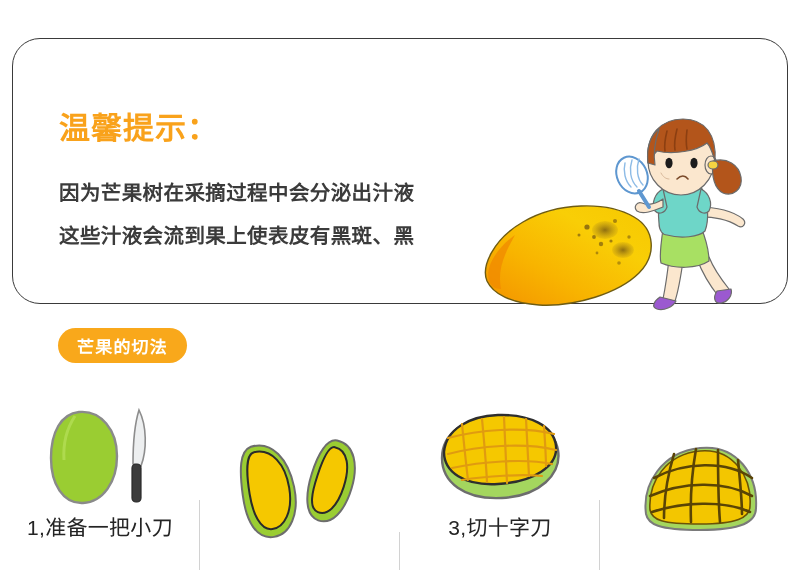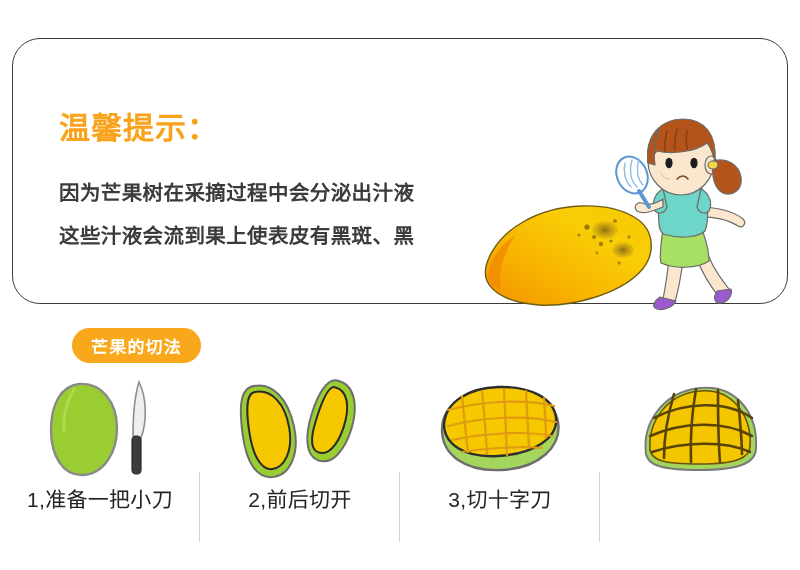--- a/index.html
+++ b/index.html
@@ -69,21 +69,21 @@
     position: absolute;
     left: 588px;
     top: 72px;
     width: 148px;
     height: 205px;
   }
 
   
   .section-badge {
     position: absolute;
-    left: 72px;
+    left: 58px;
     top: 328px;
     height: 35px;
     padding: 0 19px;
     border-radius: 18px;
     background: #F9A81B;
     color: #ffffff;
     font-size: 17px;
     font-weight: bold;
     letter-spacing: 1.2px;
     display: flex;
@@ -94,20 +94,21 @@
   }
 
   
   .steps-row {
     position: absolute;
     left: 0;
     top: 376px;
     width: 800px;
     height: 165px;
     display: flex;
+    align-items: flex-end;
   }
   .step-cell {
     position: relative;
     flex: 1 1 25%;
     display: flex;
     flex-direction: column;
     align-items: center;
     justify-content: flex-start;
   }
   .step-divider {
@@ -254,21 +255,20 @@
         <g transform="rotate(-12 48 52)">
           <path d="M30 6 C52 4 64 26 64 54 C64 82 50 100 34 99 C16 98 10 78 12 52 C14 26 18 8 30 6 Z" fill="#9ACD32" stroke="#6d6d6d" stroke-width="2"></path>
           <path d="M32 12 C50 12 60 30 59 54 C58 78 46 92 34 91 C22 90 18 72 19 52 C20 30 24 12 32 12 Z" fill="#F5C800" stroke="#2a2a2a" stroke-width="2"></path>
         </g>
         <g transform="rotate(12 100 48)">
           <path d="M98 4 C116 4 124 24 122 48 C120 72 110 88 96 86 C82 84 78 64 80 42 C82 20 88 4 98 4 Z" fill="#9ACD32" stroke="#6d6d6d" stroke-width="2"></path>
           <path d="M97 11 C111 11 116 28 114 48 C112 68 104 80 94 78 C84 76 84 60 86 42 C88 24 91 11 97 11 Z" fill="#F5C800" stroke="#2a2a2a" stroke-width="2"></path>
         </g>
       </svg>
     </div>
-    <div class="step-label">2,前后切开</div>
     <div class="step-divider" style="right:0;"></div>
   </div>
 
   <div class="step-cell">
     <div class="step-art">
       <svg viewBox="0 0 140 105" width="140" height="105" xmlns="http://www.w3.org/2000/svg">
         <path d="M12 54 C12 30 34 14 66 12 C100 10 124 24 128 46 C132 70 110 92 72 94 C34 96 12 78 12 54 Z" fill="#A4D65E" stroke="#6d6d6d" stroke-width="2.4"></path>
         <path d="M14 48 C16 26 38 12 68 11 C100 10 124 22 126 42 C128 62 104 78 68 80 C34 82 14 68 14 48 Z" fill="#F5C800" stroke="#2e2e2e" stroke-width="2.4"></path>
         <g stroke="#E09B10" stroke-width="2.2" fill="none" stroke-linecap="round">
           <path d="M32 20 C34 40 36 60 38 76"></path>

